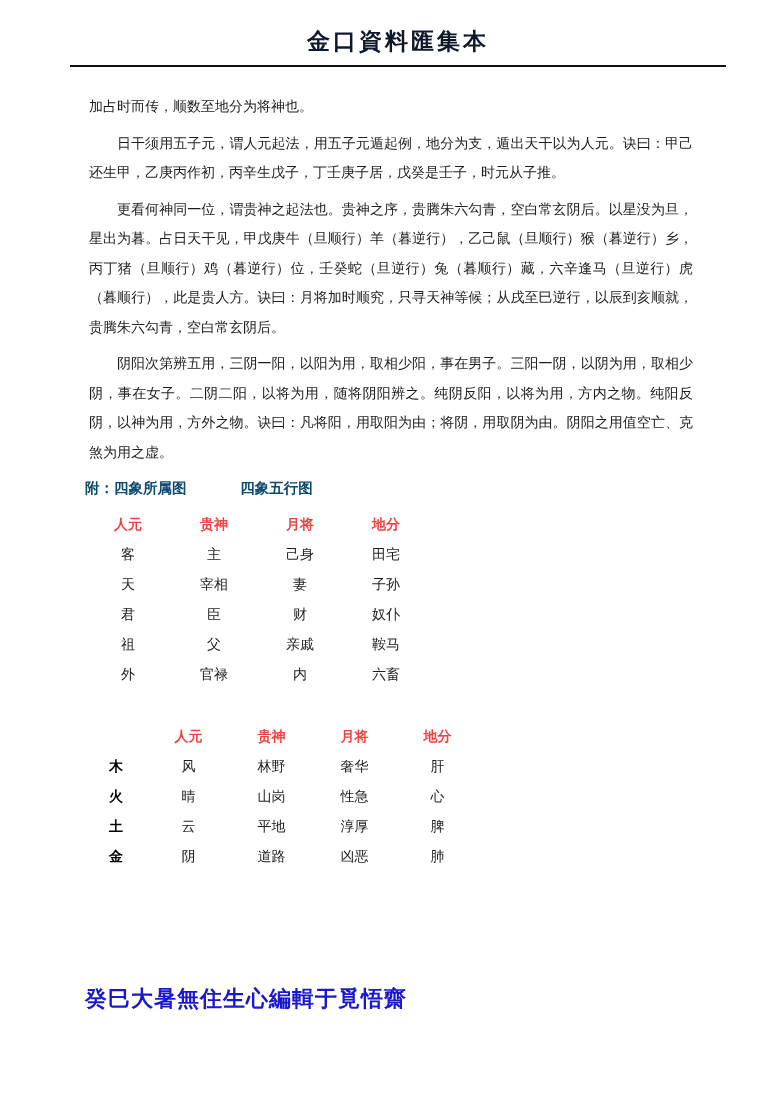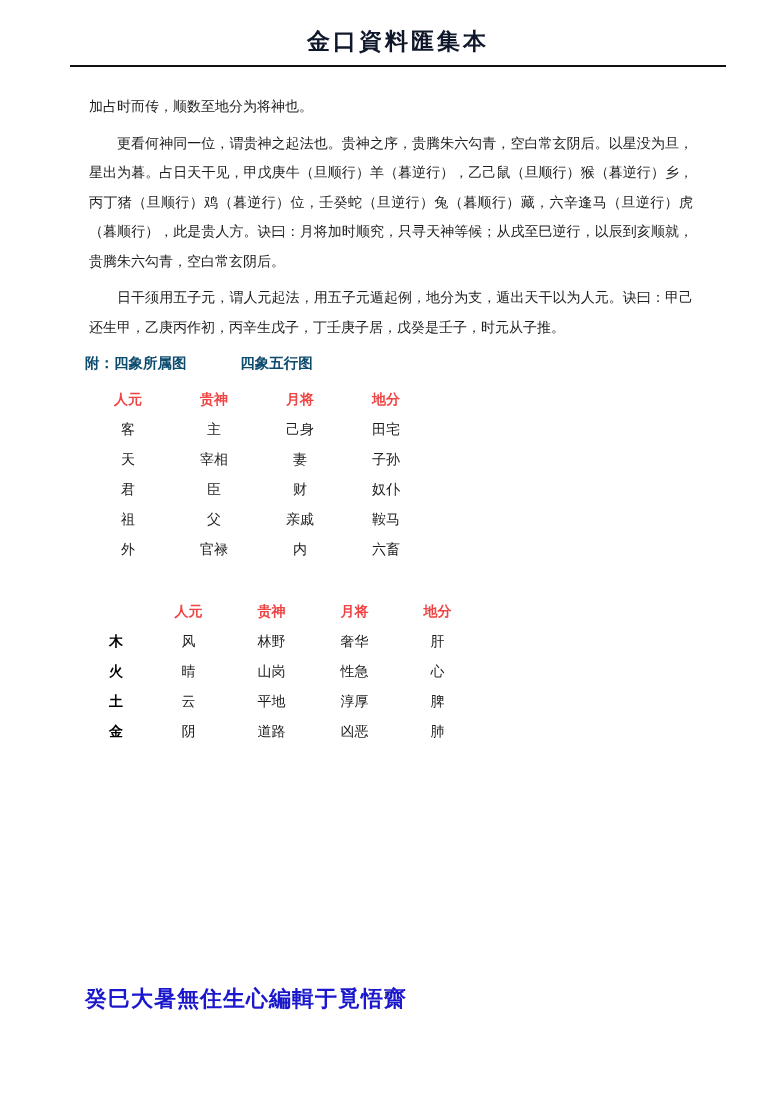--- a/index.html
+++ b/index.html
@@ -58,22 +58,23 @@
 
 <div class="page">
 
   <div class="header">
     <div class="title">金口資料匯集本</div>
     <div class="header-rule"></div>
   </div>
 
   <div class="content">
     <p>加占时而传，顺数至地分为将神也。</p>
+    <p class="indent">日干须用五子元，谓人元起法，用五子元遁起例，地分为支，遁出天干以为人元。诀曰：甲己还生甲，乙庚丙作初，丙辛生戊子，丁壬庚子居，戊癸是壬子，时元从子推。</p>
     <p class="indent">更看何神同一位，谓贵神之起法也。贵神之序，贵腾朱六勾青，空白常玄阴后。以星没为旦，星出为暮。占日天干见，甲戊庚牛（旦顺行）羊（暮逆行），乙己鼠（旦顺行）猴（暮逆行）乡，丙丁猪（旦顺行）鸡（暮逆行）位，壬癸蛇（旦逆行）兔（暮顺行）藏，六辛逢马（旦逆行）虎（暮顺行），此是贵人方。诀曰：月将加时顺究，只寻天神等候；从戌至巳逆行，以辰到亥顺就，贵腾朱六勾青，空白常玄阴后。</p>
-    <p class="indent">日干须用五子元，谓人元起法，用五子元遁起例，地分为支，遁出天干以为人元。诀曰：甲己还生甲，乙庚丙作初，丙辛生戊子，丁壬庚子居，戊癸是壬子，时元从子推。</p>
+    <p class="indent">阴阳次第辨五用，三阴一阳，以阳为用，取相少阳，事在男子。三阳一阴，以阴为用，取相少阴，事在女子。二阴二阳，以将为用，随将阴阳辨之。纯阴反阳，以将为用，方内之物。纯阳反阴，以神为用，方外之物。诀曰：凡将阳，用取阳为由；将阴，用取阴为由。阴阳之用值空亡、克煞为用之虚。</p>
 
     <div class="caption">
       <span class="cap-left">附：四象所属图</span>
       <span class="cap-right">四象五行图</span>
     </div>
 
     <table class="t1">
       <tbody>
           <tr>
         <th>人元</th>

